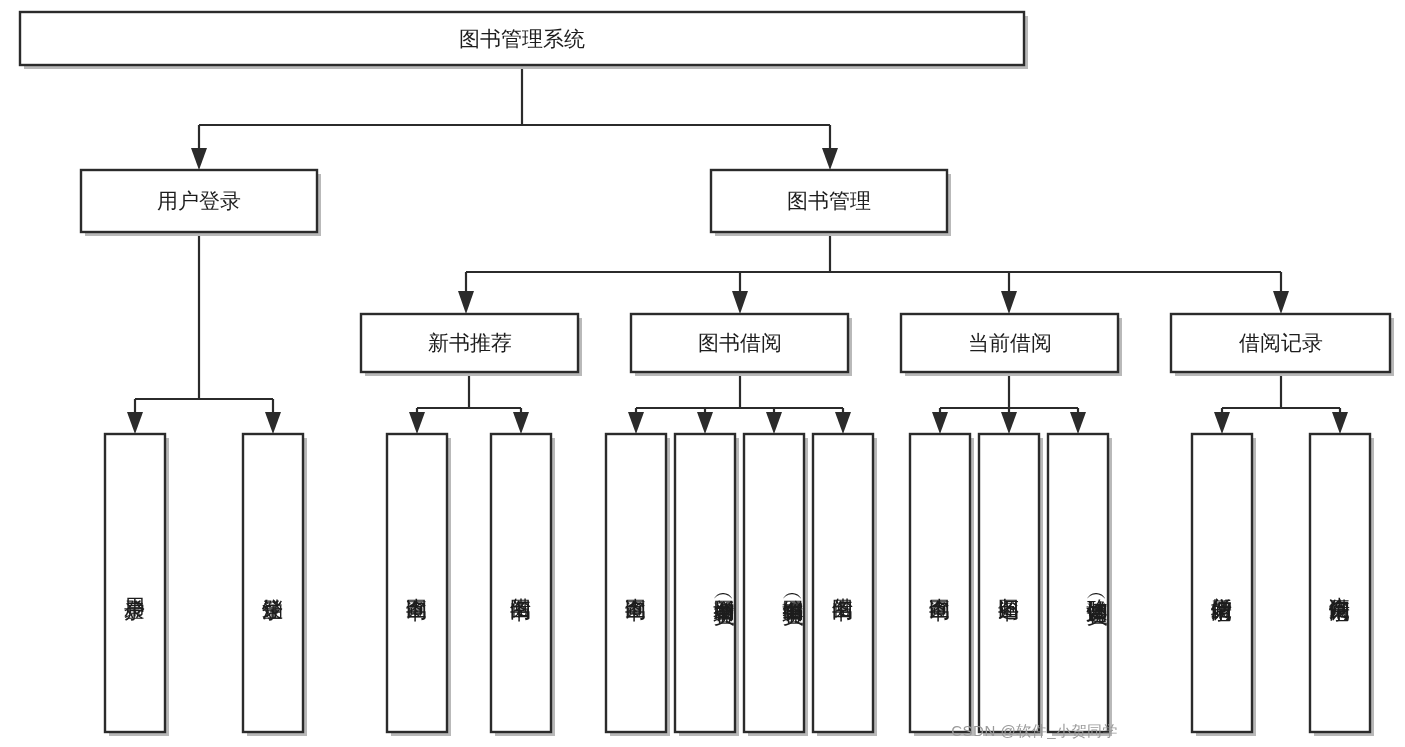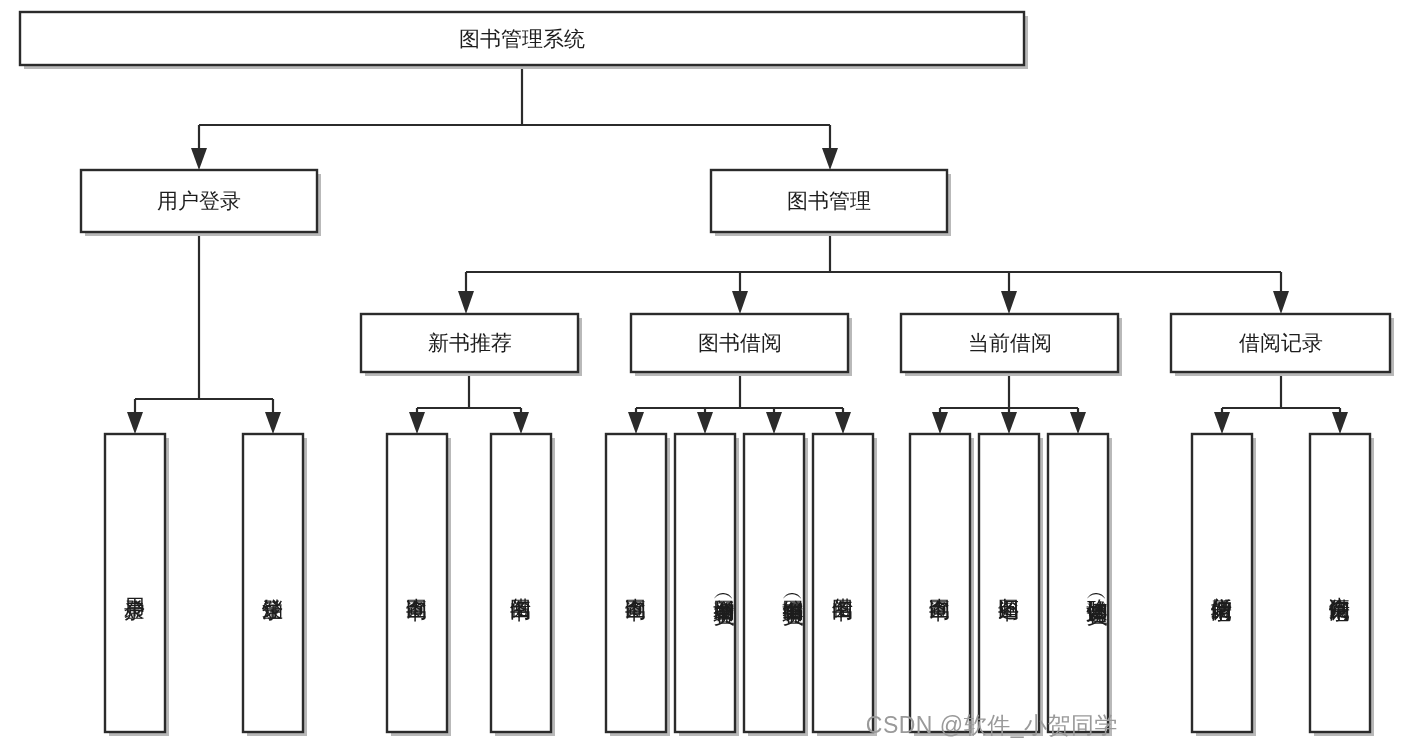--- a/index.html
+++ b/index.html
@@ -64,21 +64,21 @@
     line-height: 1;
     white-space: nowrap;
     text-align: center;
     pointer-events: none;
   }
   .watermark {
     position: absolute;
     right: 10px;
     bottom: 6px;
     font-family: "Liberation Sans", "DejaVu Sans", sans-serif;
-    font-size: 23px;
+    font-size: 15px;
     color: #9a9a9a;
     letter-spacing: 0.5px;
     white-space: nowrap;
     margin-left: 48px;
   }
 </style>
 </head>
 <body>
 
 <div id="diagram-root">

